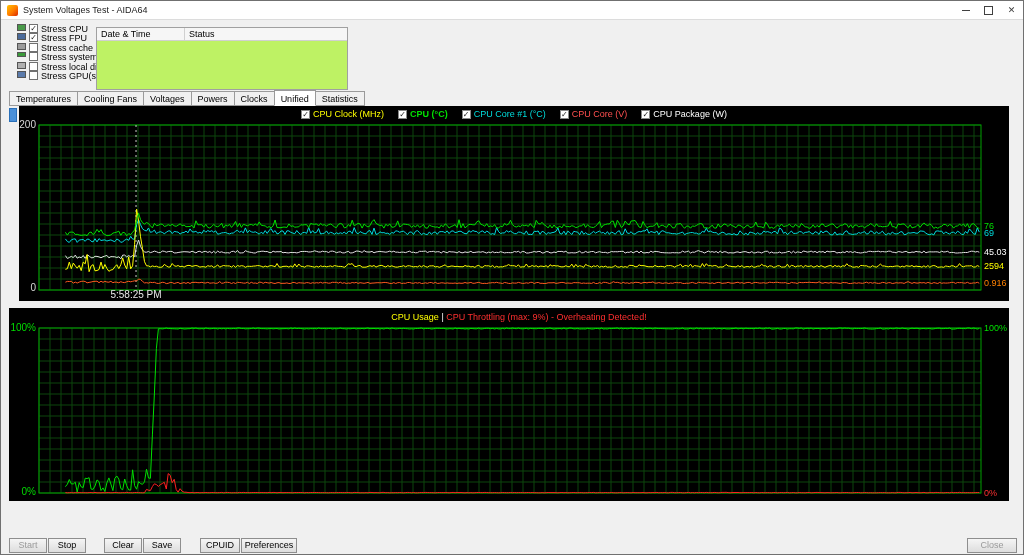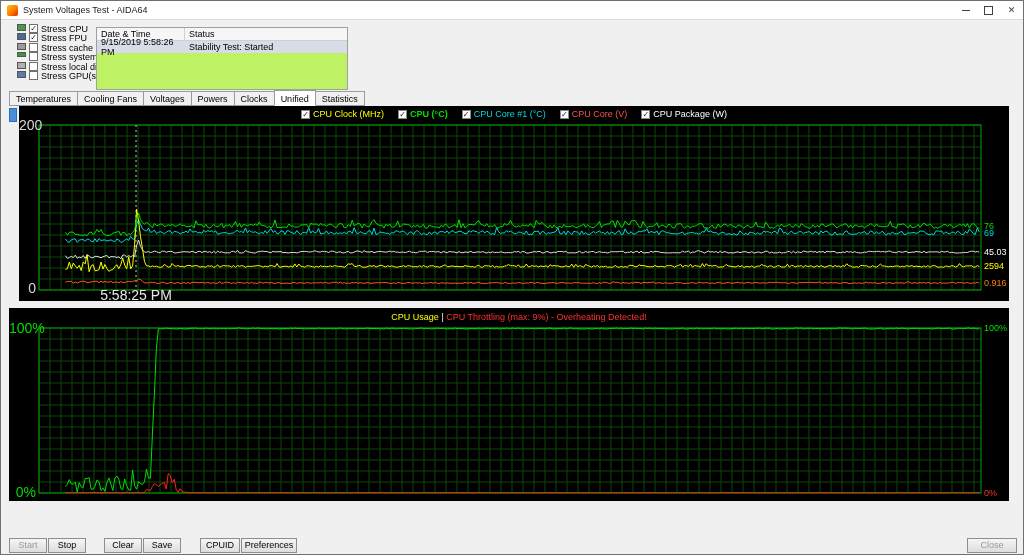--- a/index.html
+++ b/index.html
@@ -55,21 +55,21 @@
   .top-chart{left:18px;top:105px;width:990px;height:195px;}
   .bottom-chart{left:8px;top:307px;width:1000px;height:193px;}
   .scroll-thumb{position:absolute;left:8px;top:107px;width:8px;height:14px;
     background:#4a90d9;border:1px solid #2a70b9;}
   .legend{position:absolute;top:3px;left:0;right:0;display:flex;justify-content:center;
     gap:14px;font-size:9px;z-index:3;}
   .legend-item{display:flex;align-items:center;gap:3px;}
   .legend-cb{width:9px;height:9px;background:#fff;border:1px solid #888;font-size:8px;
     line-height:8px;color:#222;text-align:center;}
   .chart-title{position:absolute;top:4px;left:0;right:0;text-align:center;font-size:9px;z-index:3;padding-left:20px;}
-  .ylab{position:absolute;font-size:14px;line-height:10px;z-index:3;}
+  .ylab{position:absolute;font-size:10px;line-height:10px;z-index:3;}
   .tc-max{left:0;top:14px;width:17px;text-align:right;color:#d8d8d8;}
   .tc-min{left:0;top:177px;width:17px;text-align:right;color:#d8d8d8;}
   .tc-time{left:57px;top:184px;width:120px;text-align:center;color:#e8e8e8;}
   .bc-max{left:0;top:15px;width:27px;text-align:right;color:#00dc00;}
   .bc-min{left:0;top:179px;width:27px;text-align:right;color:#00dc00;}
   .rv{position:absolute;font-size:9px;line-height:10px;z-index:3;}
 
   
   .status-row{position:absolute;left:18px;top:512px;height:15px;display:flex;align-items:center;}
   .st-label{font-size:9px;color:#000;margin-right:6px;}
@@ -133,24 +133,20 @@
       <span class="cb"></span>
       <span class="stress-label">Stress GPU(s)</span>
     </div>
   </div>
 
   <div class="log-table">
     <div class="lt-header">
       <span class="lt-c1">Date &amp; Time</span>
       <span class="lt-c2">Status</span>
     </div>
-    <div class="lt-row">
-      <span class="lt-c1">9/15/2019 5:58:26 PM</span>
-      <span class="lt-c2">Stability Test: Started</span>
-    </div>
   </div>
 
   <div class="tabs">
     <span class="tab">Temperatures</span>
     <span class="tab">Cooling Fans</span>
     <span class="tab">Voltages</span>
     <span class="tab">Powers</span>
     <span class="tab">Clocks</span>
     <span class="tab active">Unified</span>
     <span class="tab">Statistics</span>

